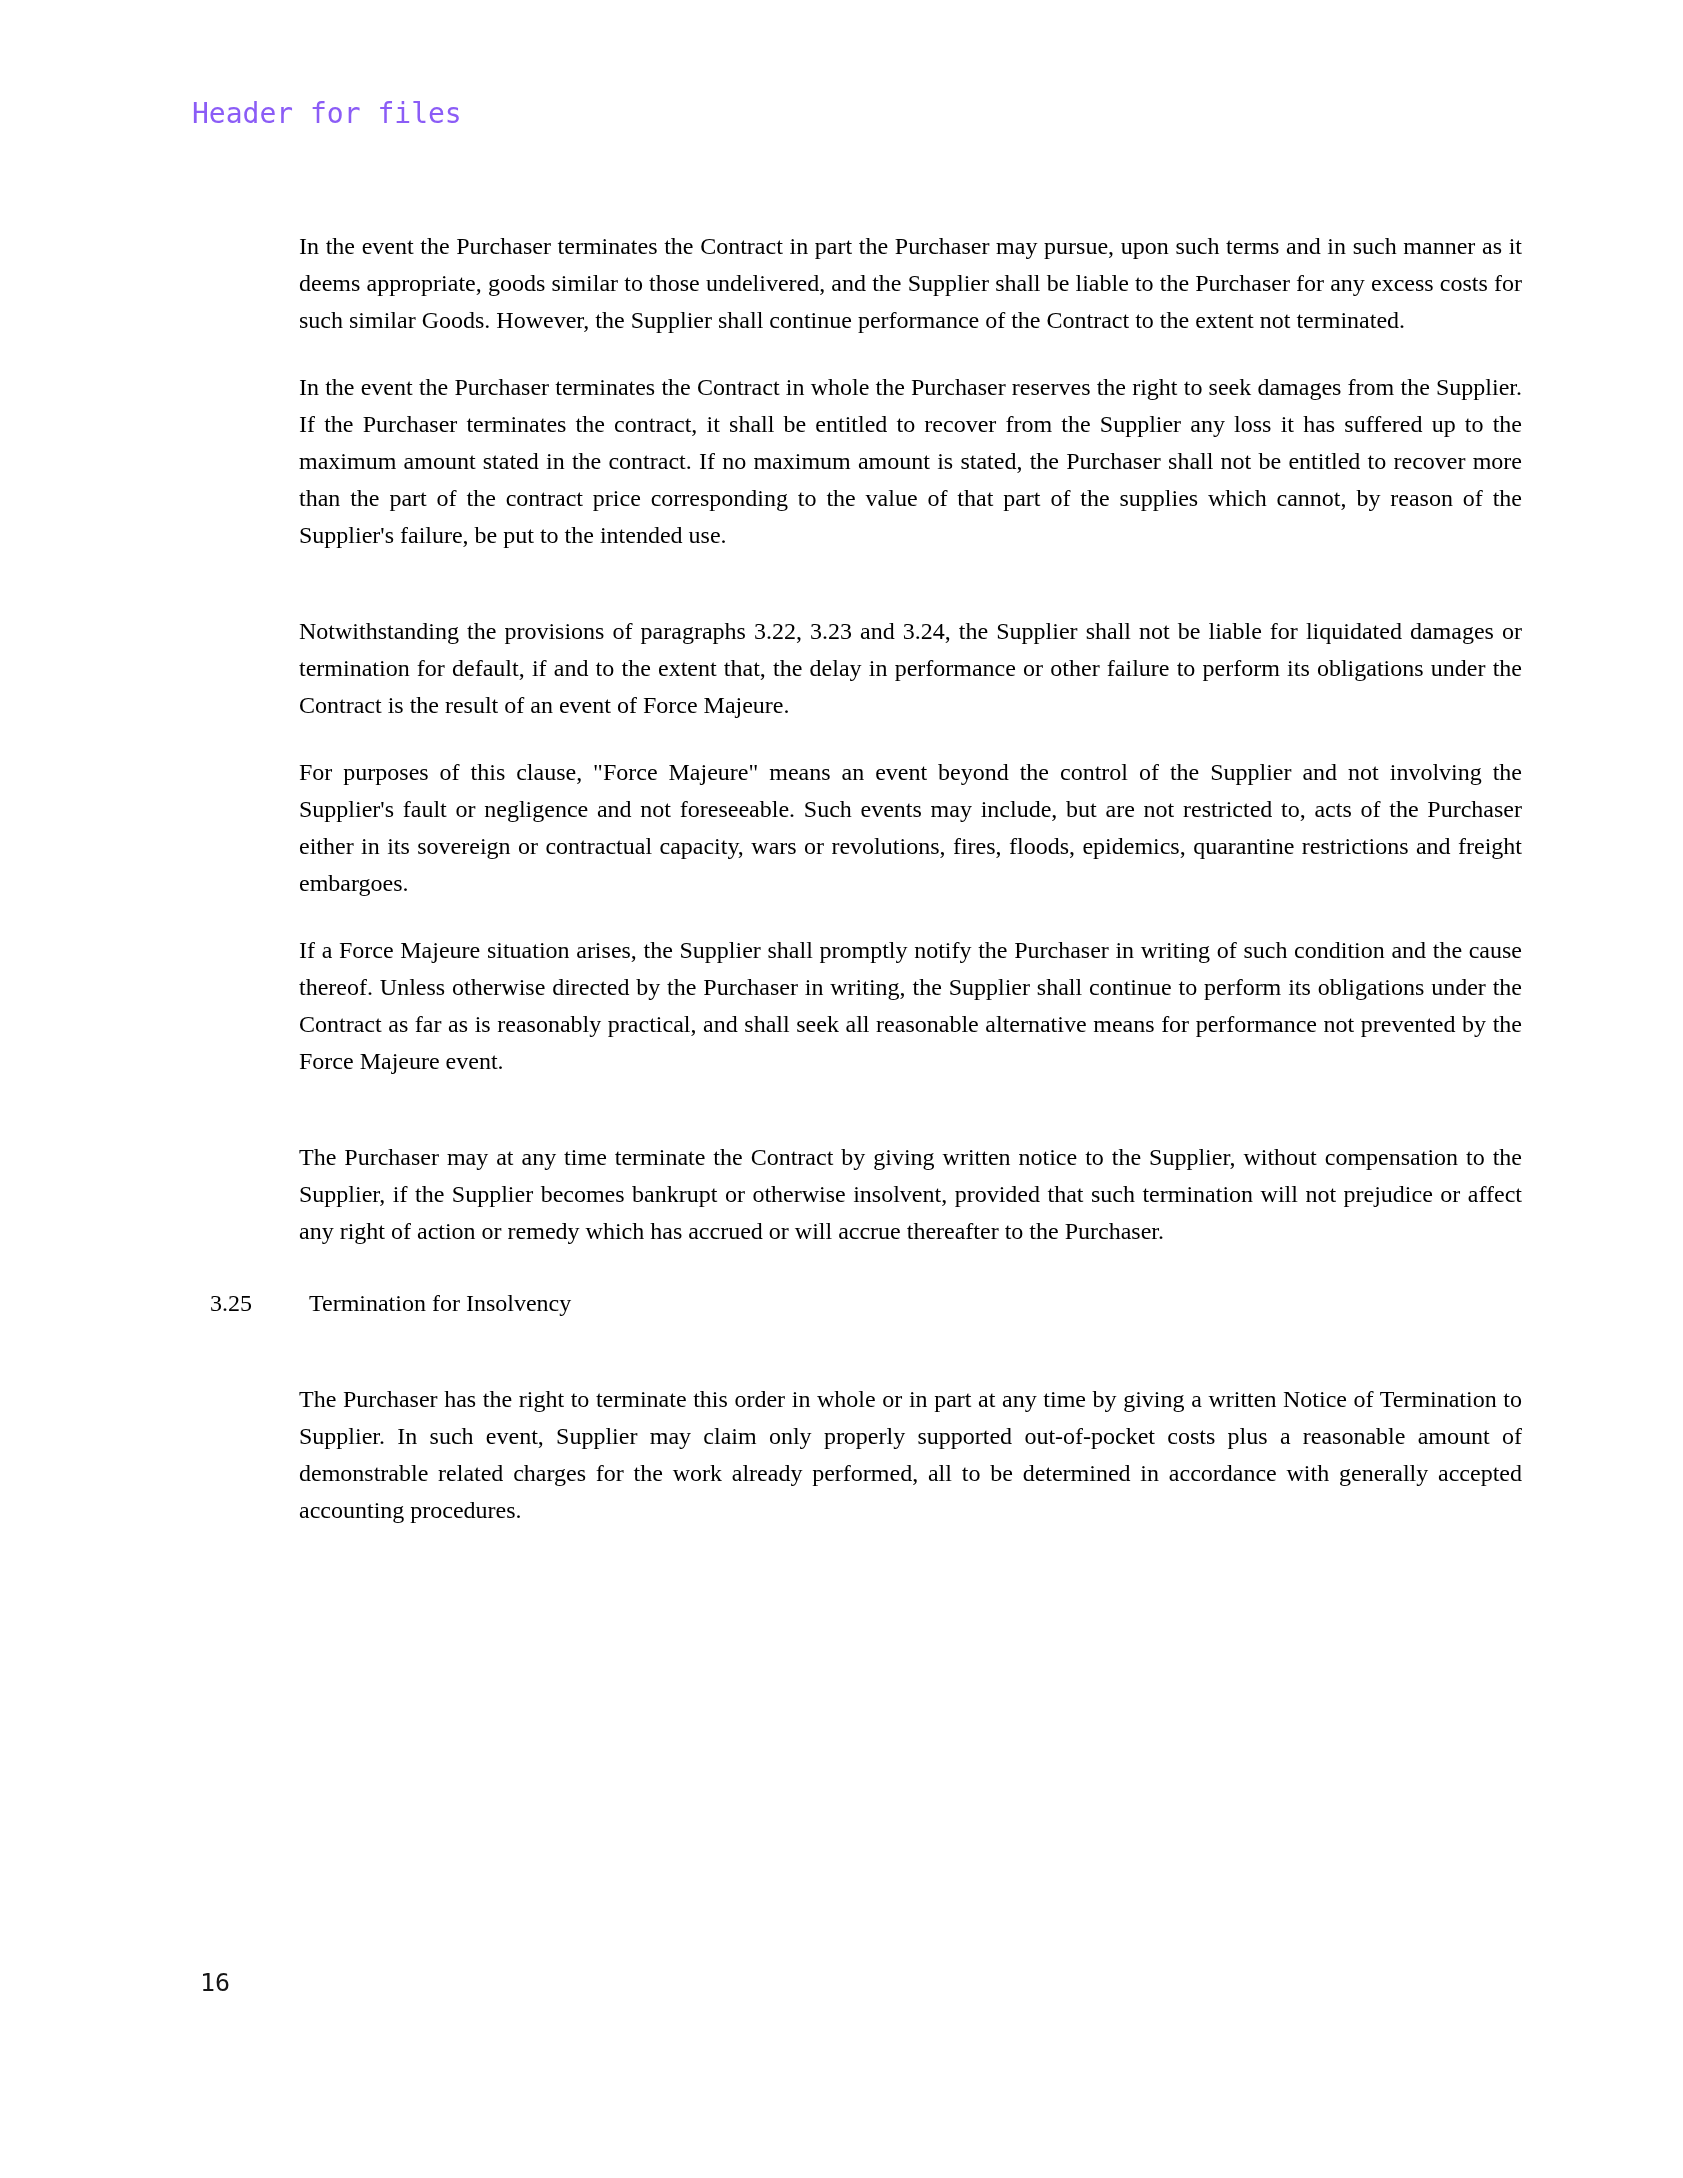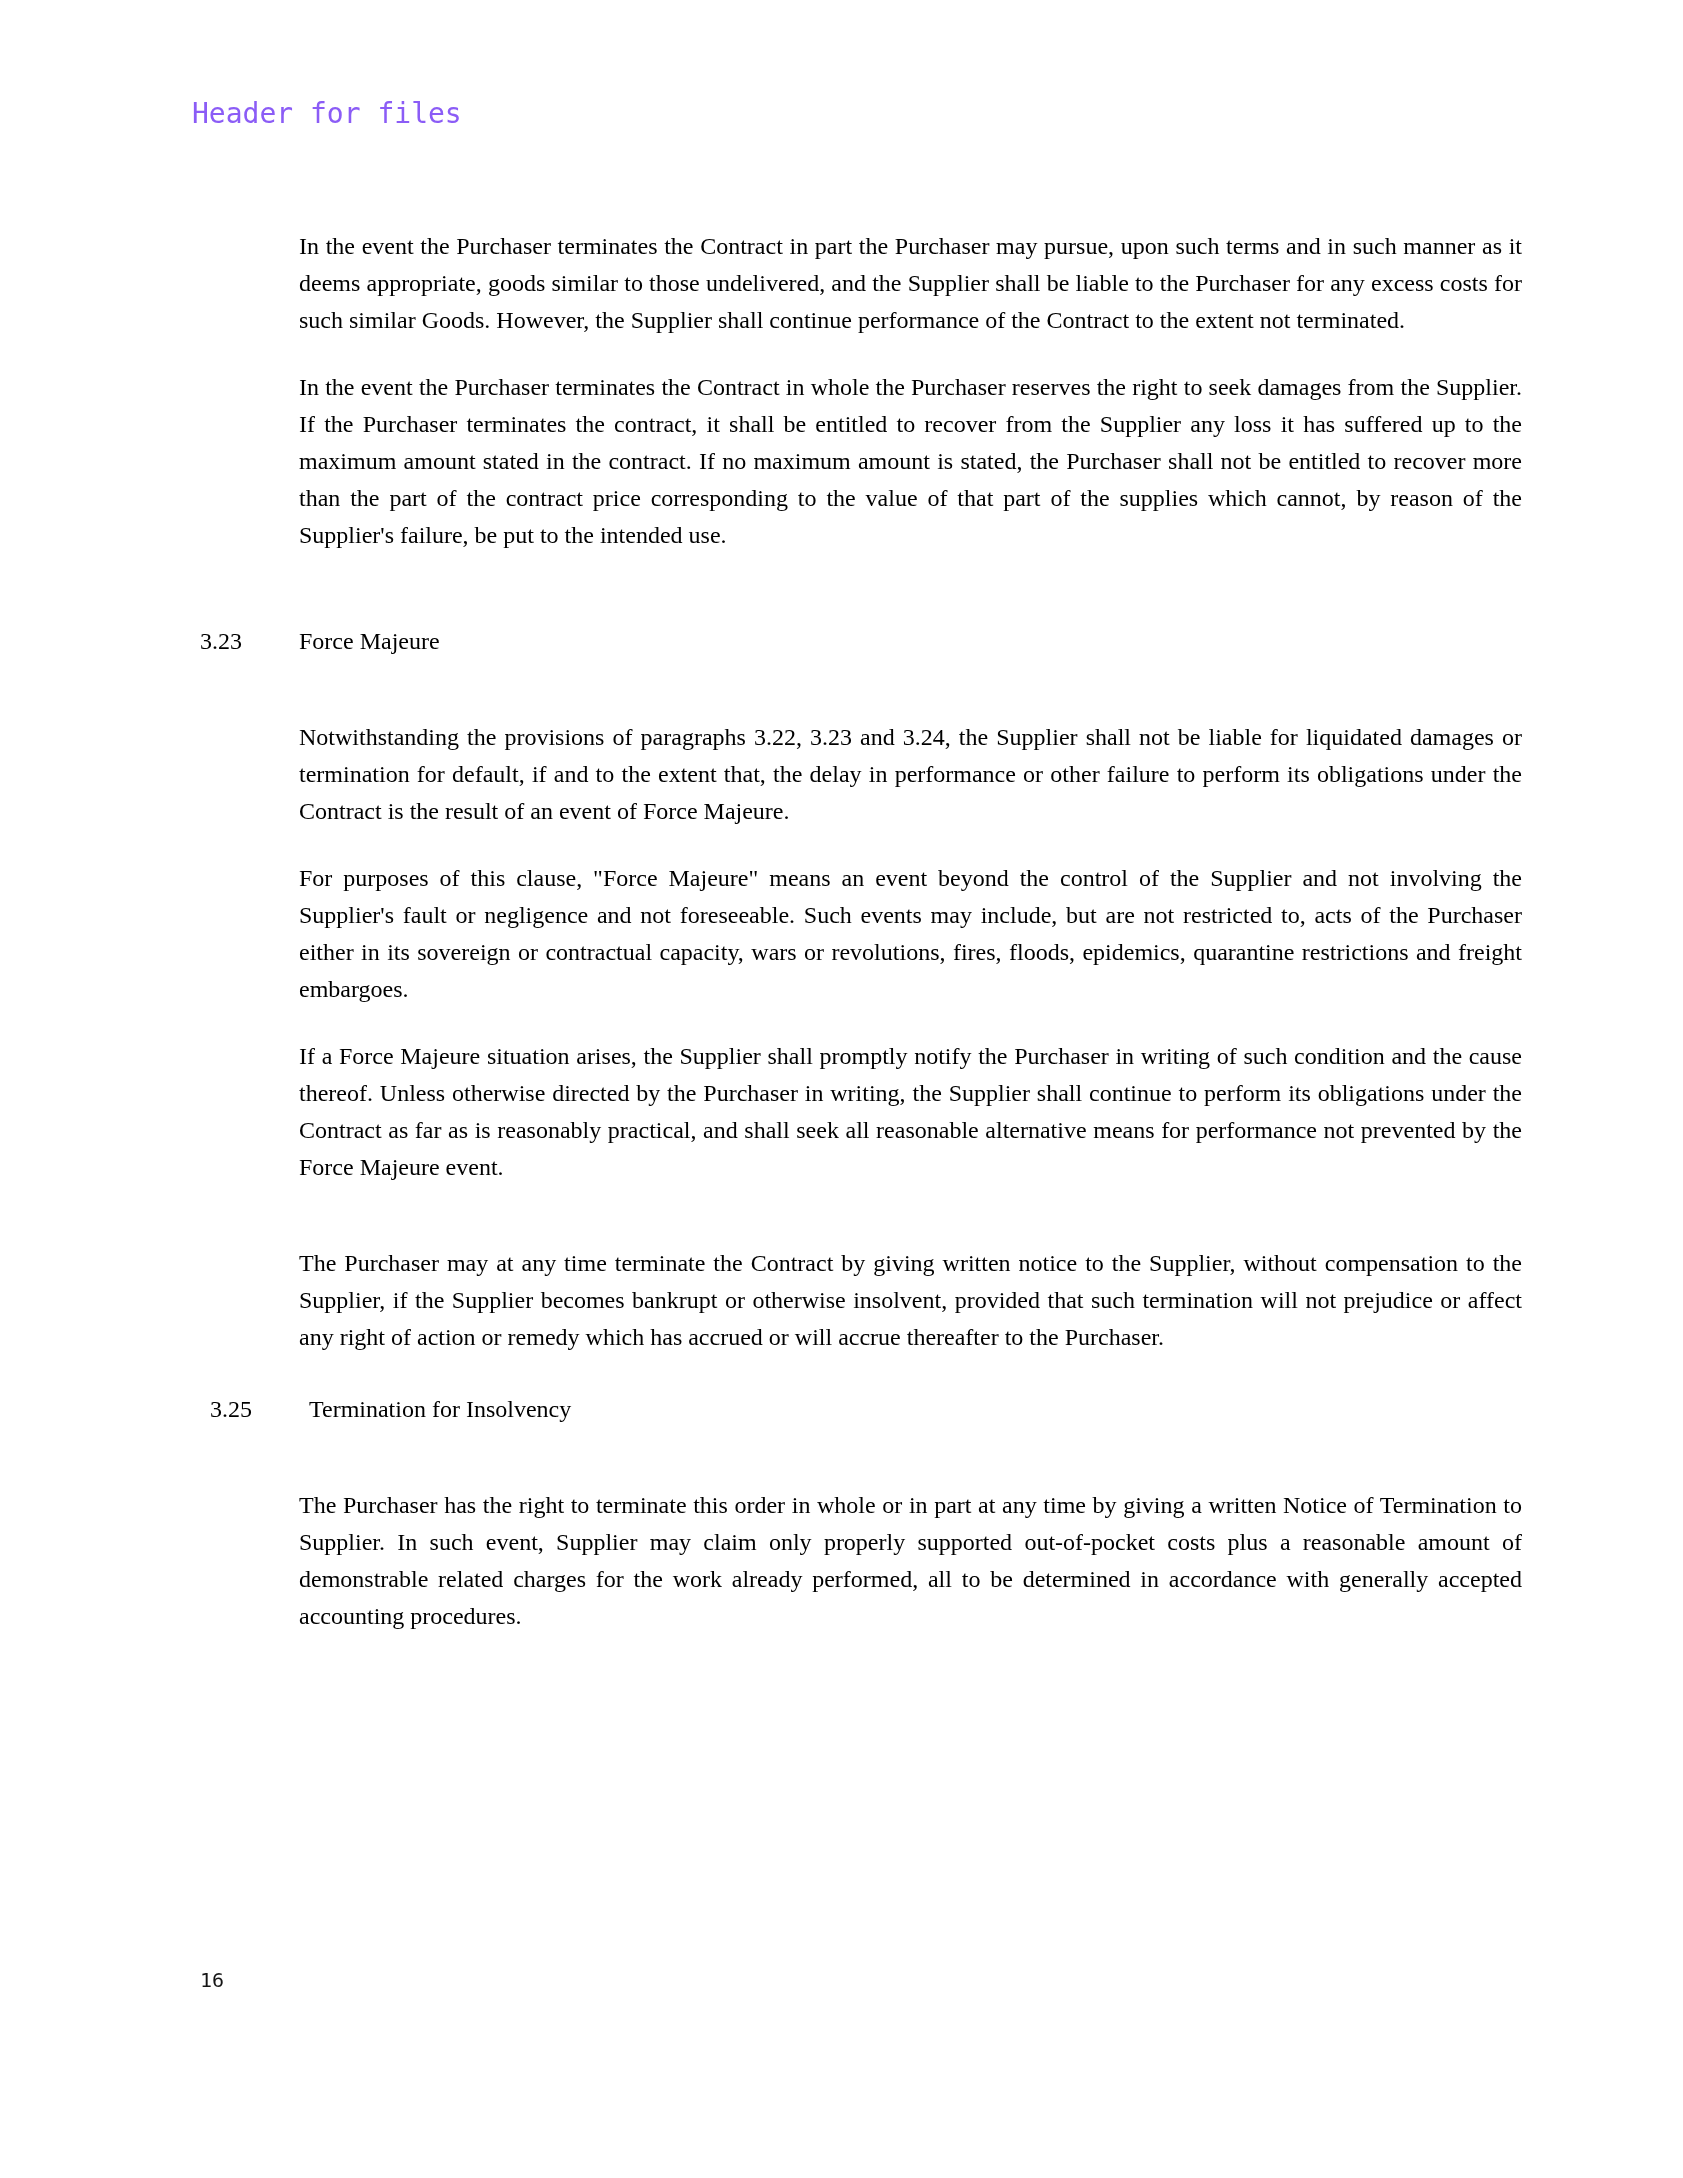--- a/index.html
+++ b/index.html
@@ -56,41 +56,37 @@
     flex: 0 0 99px;
   }
   .sec .sec-title {
     flex: 1 1 auto;
   }
   .page-number {
     position: absolute;
     left: 200px;
     top: 1968px;
     font-family: "DejaVu Sans Mono", "Liberation Mono", monospace;
-    font-size: 20px;
+    font-size: 25px;
     color: #151515;
   }
 </style>
 </head>
 <body>
 
 <div class="page">
 
   <div class="doc-header">Header for files</div>
 
   <div class="content">
 
     <p class="para intro-first">In the event the Purchaser terminates the Contract in part the Purchaser may pursue, upon such terms and in such manner as it deems appropriate, goods similar to those undelivered, and the Supplier shall be liable to the Purchaser for any excess costs for such similar Goods.  However, the Supplier shall continue performance of the Contract to the extent not terminated.</p>
 
     <p class="para">In the event the Purchaser terminates the Contract in whole the Purchaser reserves the right to seek damages from the Supplier.  If the Purchaser terminates the contract, it shall be entitled to recover from the Supplier any loss it has suffered up to the maximum amount stated in the contract. If no maximum amount is stated, the Purchaser shall not be entitled to recover more than the part of the contract price corresponding to the value of that part of the supplies which cannot, by reason of the Supplier's failure, be put to the intended use.</p>
 
-    <div class="sec">
-      <span class="sec-num">3.23</span>
-      <span class="sec-title">Force Majeure</span>
-    </div>
 
     <p class="para after-sec">Notwithstanding the provisions of paragraphs 3.22, 3.23 and 3.24, the Supplier shall not be liable for liquidated damages or termination for default, if and to the extent that, the delay in performance or other failure to perform its obligations under the Contract is the result of an event of Force Majeure.</p>
 
     <p class="para">For purposes of this clause, "Force Majeure" means an event beyond the control of the Supplier and not involving the Supplier's fault or negligence and not foreseeable.  Such events may include, but are not restricted to, acts of the Purchaser either in its sovereign or contractual capacity, wars or revolutions, fires, floods, epidemics, quarantine restrictions and freight embargoes.</p>
 
     <p class="para">If a Force Majeure situation arises, the Supplier shall promptly notify the Purchaser in writing of such condition and the cause thereof.  Unless otherwise directed by the Purchaser in writing, the Supplier shall continue to perform its obligations under the Contract as far as is reasonably practical, and shall seek all reasonable alternative means for performance not prevented by the Force Majeure event.</p>
 
 
     <p class="para after-sec">The Purchaser may at any time terminate the Contract by giving written notice to the Supplier, without compensation to the Supplier, if the Supplier becomes bankrupt or otherwise insolvent, provided that such termination will not prejudice or affect any right of action or remedy which has accrued or will accrue thereafter to the Purchaser.</p>
 

